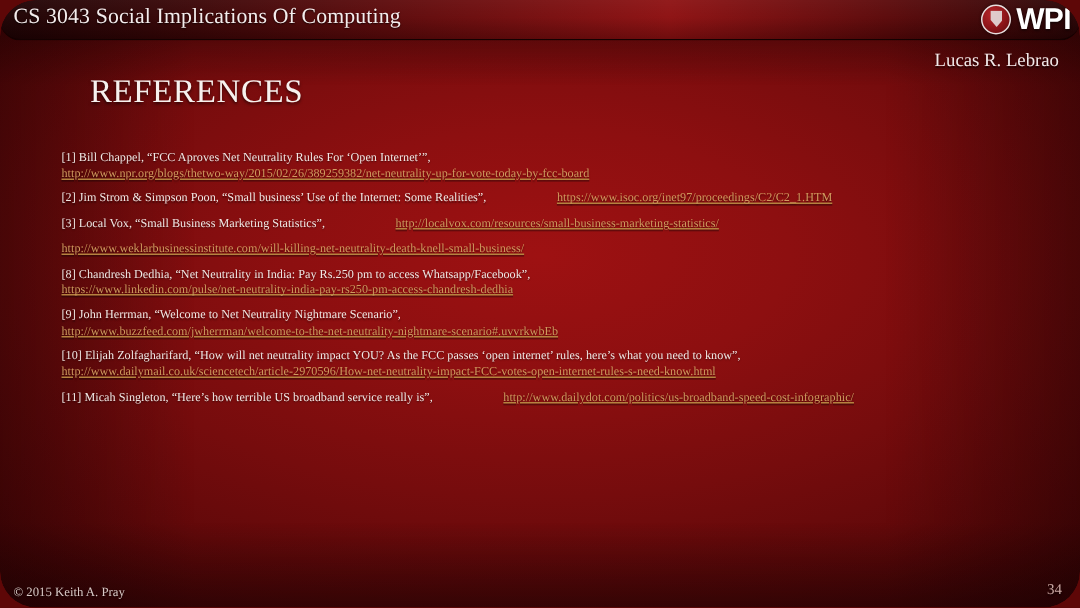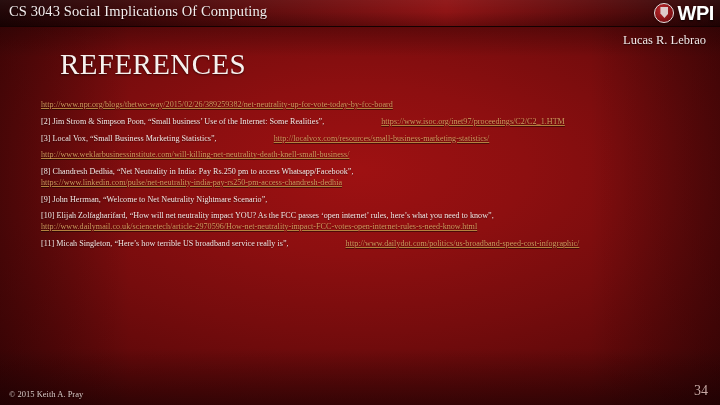--- a/index.html
+++ b/index.html
@@ -1,15 +1,15 @@
 <!DOCTYPE html>
 <html><head>
 <meta charset="utf-8">
 <style>
-  * { margin: 0; padding: 0; box-sizing: border-box; }
+  * { margin: 0; padding: 0; box-sizing: border-box; border-radius: 24px; }
 
   html, body {
     width: 720px;
     height: 405px;
     overflow: hidden;
   }
 
   body {
     font-family: "Liberation Serif", "DejaVu Serif", serif;
     background: #5e0707;
@@ -124,21 +124,21 @@
     text-shadow: 0 1px 1px rgba(0,0,0,.6);
     z-index: 6;
     white-space: nowrap;
   }
 
   
   .slide-title {
     position: absolute;
     left: 60px;
     top: 48px;
-    font-size: 29px;
+    font-size: 22px;
     color: #f7f1ee;
     letter-spacing: .4px;
     text-shadow: 0 1px 2px rgba(0,0,0,.55);
     z-index: 6;
     white-space: nowrap;
   }
 
   
   .refs {
     position: absolute;
@@ -155,38 +155,38 @@
     line-height: 10.6px;
     color: #f1e7e4;
     white-space: nowrap;
     text-shadow: 0 1px 1px rgba(0,0,0,.45);
     letter-spacing: .02px;
   }
   .ref-url {
     color: #cf9a5e;
     text-decoration-color: #b5823f;
   }
-  .ref-inline .ref-url { margin-left: 10px; padding-left: 45px; }
+  .ref-inline .ref-url { margin-left: 0; padding-left: 45px; }
 
   
   .footer-copy {
     position: absolute;
     left: 9px;
     bottom: 6px;
     font-size: 8.5px;
     color: #d9c9c6;
     text-shadow: 0 1px 1px rgba(0,0,0,.5);
     z-index: 6;
     white-space: nowrap;
   }
   .footer-page {
     position: absolute;
     right: 12px;
     bottom: 6px;
-    font-size: 14px;
+    font-size: 10px;
     color: #caa8a4;
     text-shadow: 0 1px 1px rgba(0,0,0,.5);
     z-index: 6;
   }
 </style>
 </head>
 <body>
 
 <div class="slide">
   <div class="vignette"></div>
@@ -201,37 +201,39 @@
     <span class="wpi-seal"></span>
     <span class="wpi-text">WPI</span>
   </div>
 
   <div class="presenter">Lucas R. Lebrao</div>
 
   <div class="slide-title">REFERENCES</div>
 
   <div class="refs">
       <div class="ref">
+        <div class="ref-line">[1] Bill Chappel, “FCC Aproves Net Neutrality Rules For ‘Open Internet’”,</div>
         <div class="ref-line"><a class="ref-url" href="#">http://www.npr.org/blogs/thetwo-way/2015/02/26/389259382/net-neutrality-up-for-vote-today-by-fcc-board</a></div>
       </div>
       <div class="ref ref-inline">
         <div class="ref-line"><span>[2] Jim Strom &amp; Simpson Poon, “Small business’ Use of the Internet: Some Realities”, </span><a class="ref-url" href="#">https://www.isoc.org/inet97/proceedings/C2/C2_1.HTM</a></div>
       </div>
       <div class="ref ref-inline">
         <div class="ref-line"><span>[3] Local Vox, “Small Business Marketing Statistics”, </span><a class="ref-url" href="#">http://localvox.com/resources/small-business-marketing-statistics/</a></div>
       </div>
       <div class="ref">
         <div class="ref-line"><a class="ref-url" href="#">http://www.weklarbusinessinstitute.com/will-killing-net-neutrality-death-knell-small-business/</a></div>
       </div>
       <div class="ref">
         <div class="ref-line">[8] Chandresh Dedhia, “Net Neutrality in India: Pay Rs.250 pm to access Whatsapp/Facebook”,</div>
         <div class="ref-line"><a class="ref-url" href="#">https://www.linkedin.com/pulse/net-neutrality-india-pay-rs250-pm-access-chandresh-dedhia</a></div>
       </div>
       <div class="ref">
         <div class="ref-line">[9] John Herrman, “Welcome to Net Neutrality Nightmare Scenario”,</div>
+        <div class="ref-line"><a class="ref-url" href="#">http://www.buzzfeed.com/jwherrman/welcome-to-the-net-neutrality-nightmare-scenario#.uvvrkwbEb</a></div>
       </div>
       <div class="ref">
         <div class="ref-line">[10] Elijah Zolfagharifard, “How will net neutrality impact YOU? As the FCC passes ‘open internet’ rules,  here’s what you need to know”,</div>
         <div class="ref-line"><a class="ref-url" href="#">http://www.dailymail.co.uk/sciencetech/article-2970596/How-net-neutrality-impact-FCC-votes-open-internet-rules-s-need-know.html</a></div>
       </div>
       <div class="ref ref-inline">
         <div class="ref-line"><span>[11] Micah Singleton, “Here’s how terrible US broadband service really is”, </span><a class="ref-url" href="#">http://www.dailydot.com/politics/us-broadband-speed-cost-infographic/</a></div>
       </div>
     </div>
 

